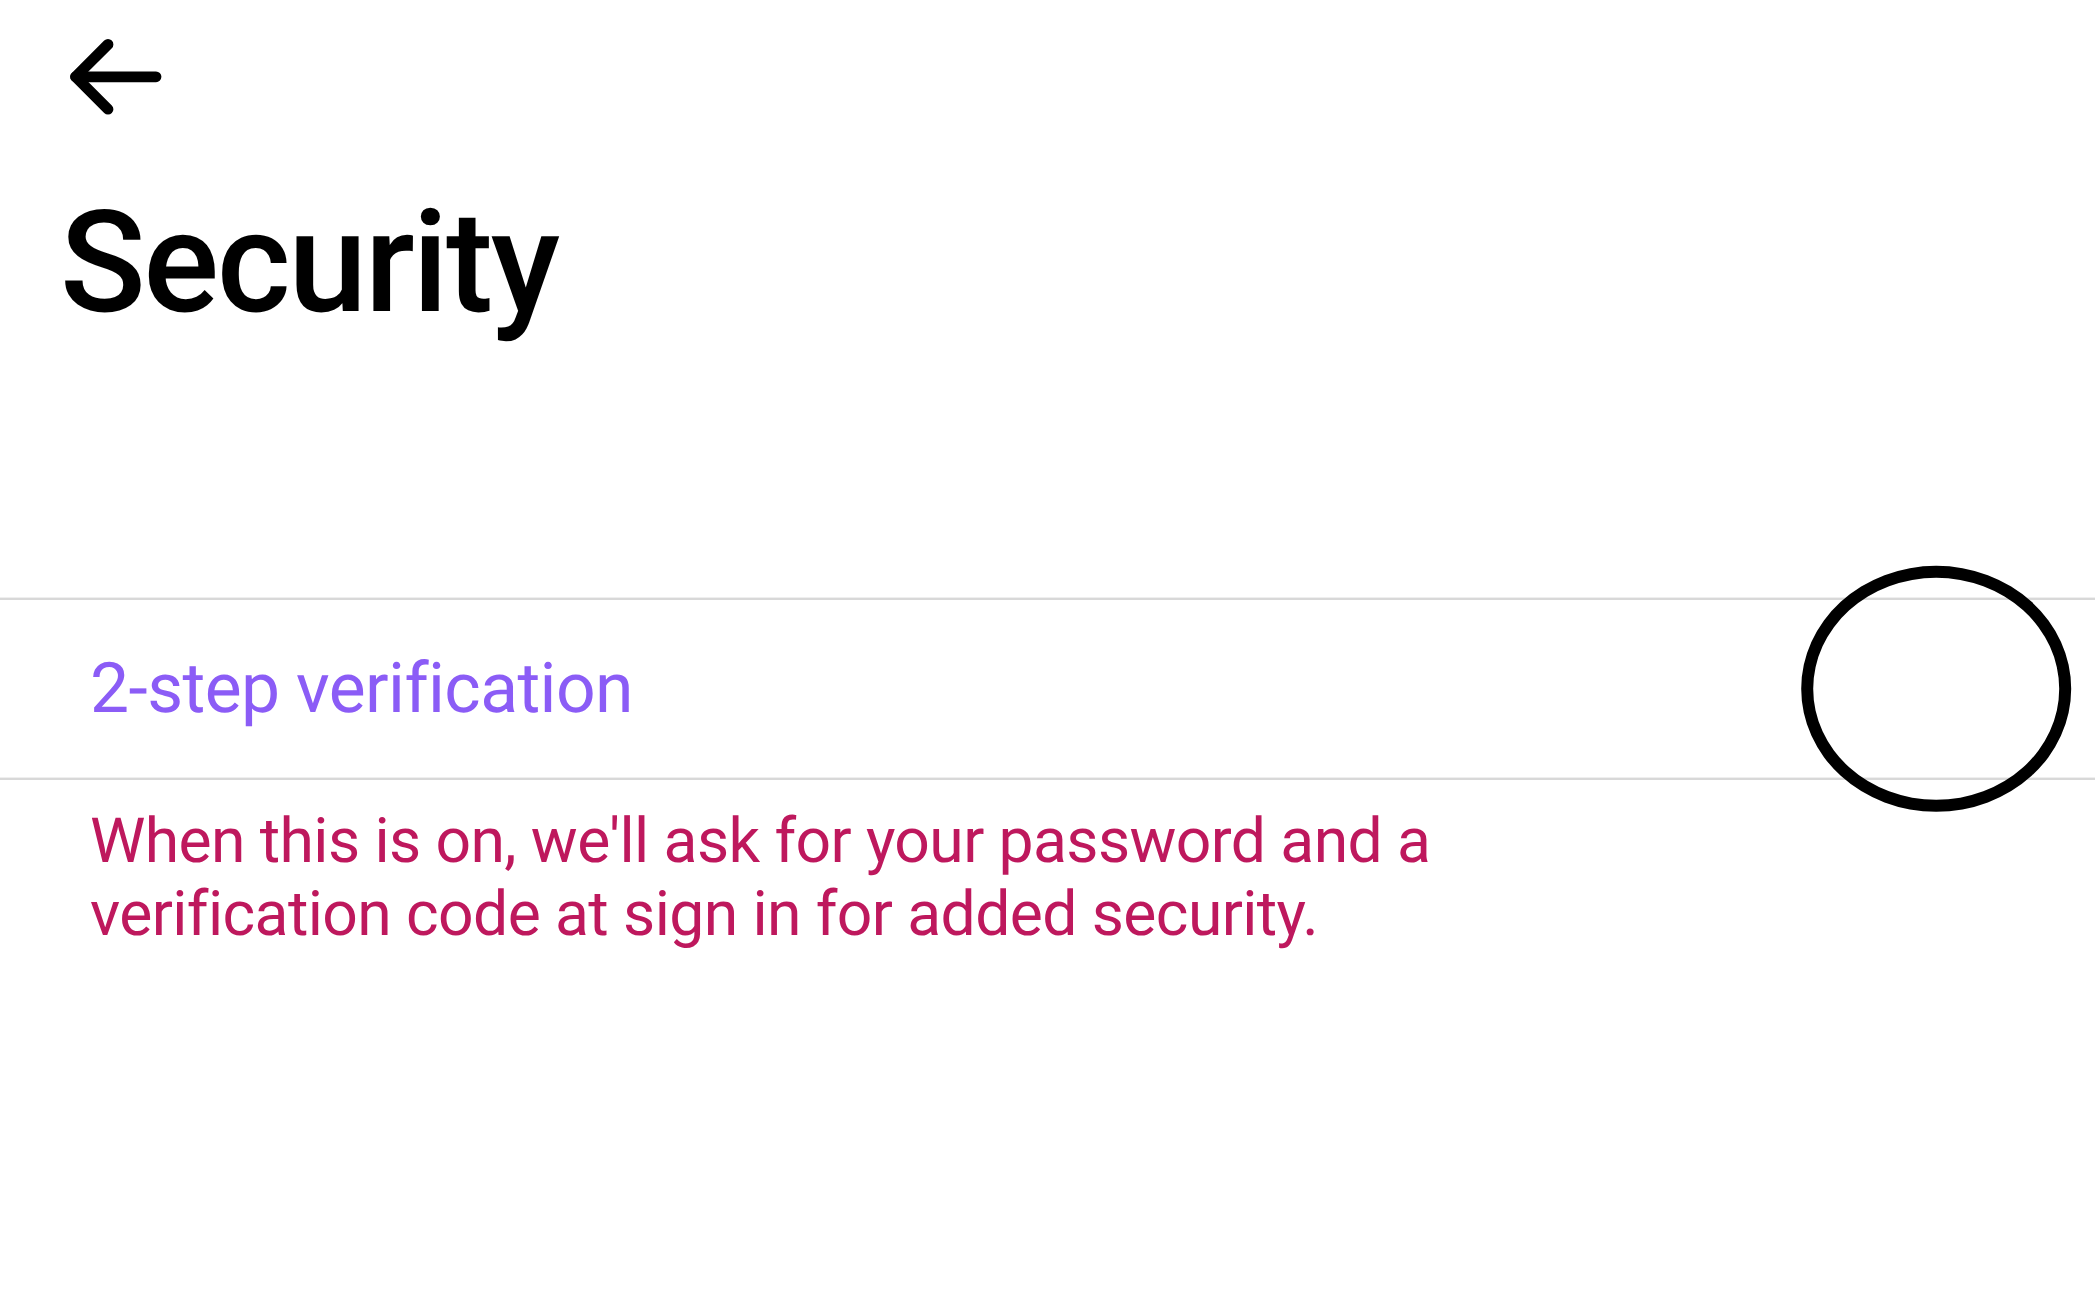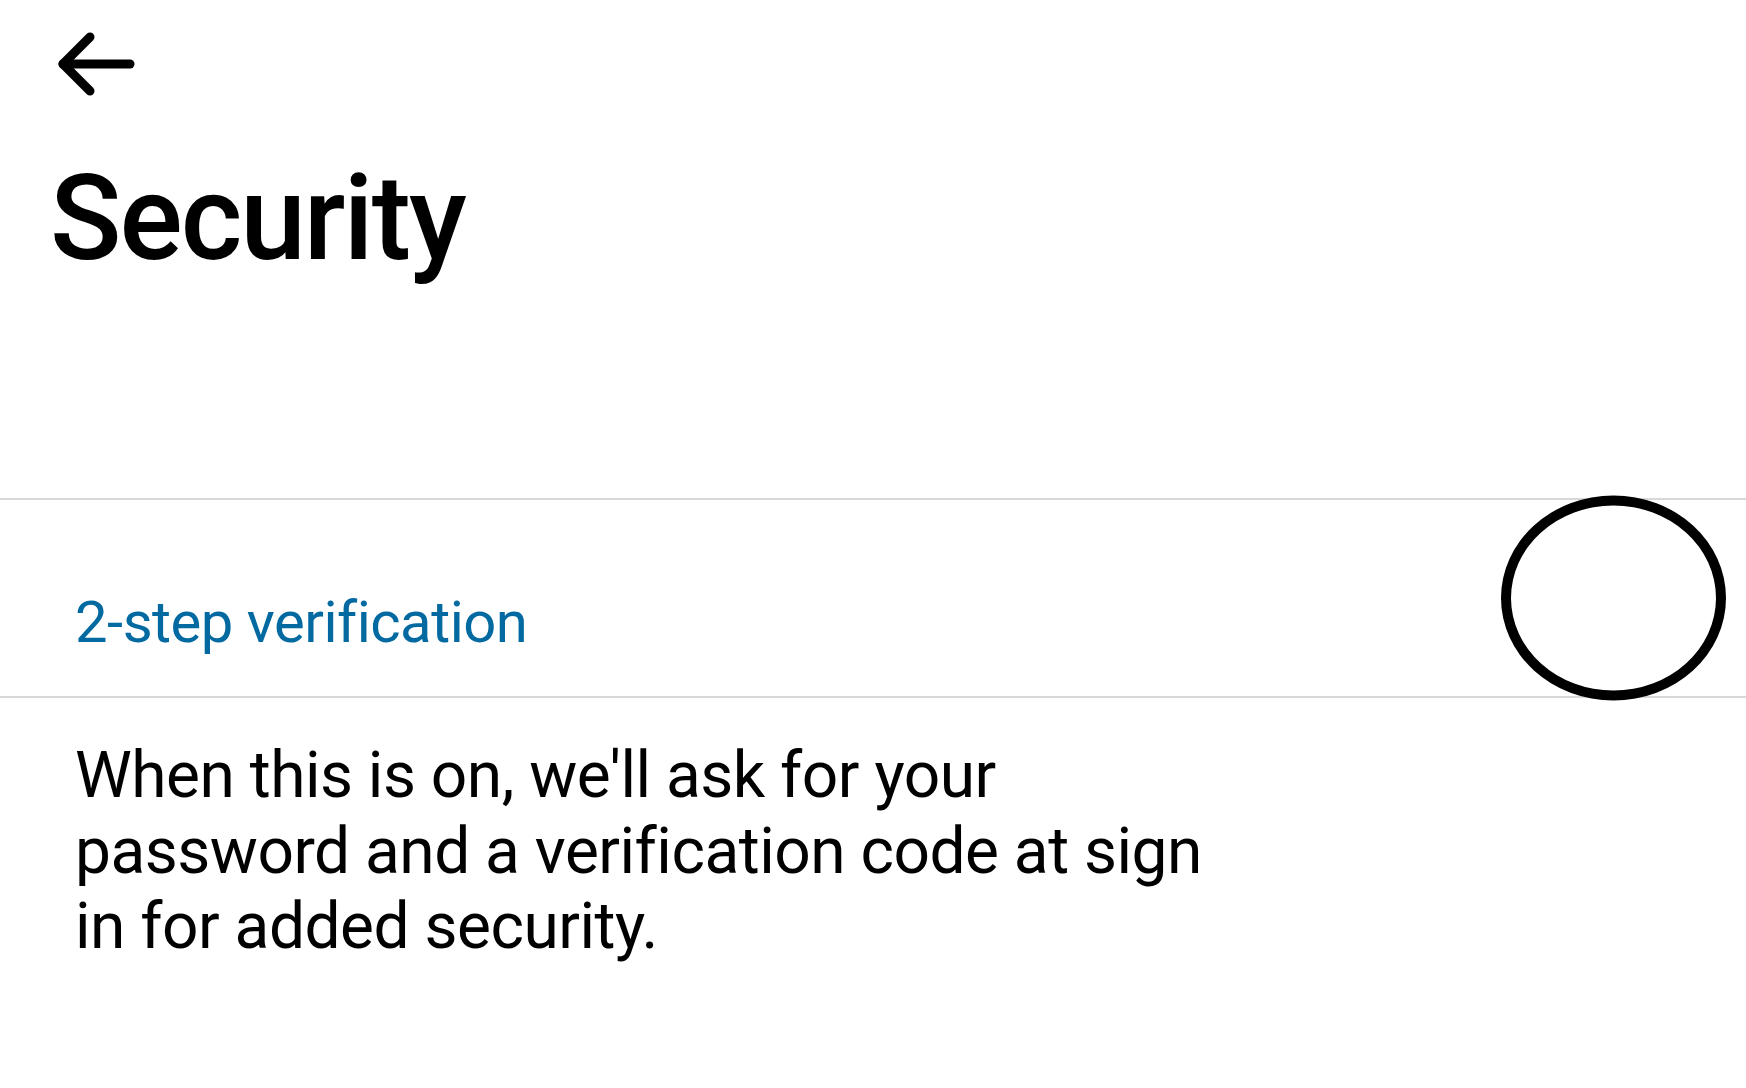--- a/index.html
+++ b/index.html
@@ -49,44 +49,43 @@
       align-items: center;
       justify-content: space-between;
       padding: 40px 60px 40px 75px;
       border-bottom: 2px solid #d8d8d8;
       cursor: pointer;
       position: relative;
     }
     .row-label {
       font-size: 58px;
       font-weight: 400;
-      color: #0369a1;
+      color: #8b5cf6;
       letter-spacing: -0.5px;
-      margin-top: 48px;
     }
     .row-right {
       display: flex;
       align-items: center;
       gap: 30px;
     }
     .row-status {
       font-size: 54px;
       font-weight: 400;
       color: #4f9e3e;
       letter-spacing: -0.5px;
     }
     .chevron-icon svg {
       width: 32px;
       height: 56px;
     }
     .description {
-      padding: 40px 75px 0 75px;
-      font-size: 64px;
+      padding: 20px 75px 0 75px;
+      font-size: 52px;
       font-weight: 400;
-      color: #000000;
+      color: #be185d;
       line-height: 1.18;
       letter-spacing: -0.5px;
       max-width: 1300px;
     }
     .highlight-circle {
       position: absolute;
       width: 225px;
       height: 205px;
       border: 10px solid #000000;
       border-radius: 50%;

